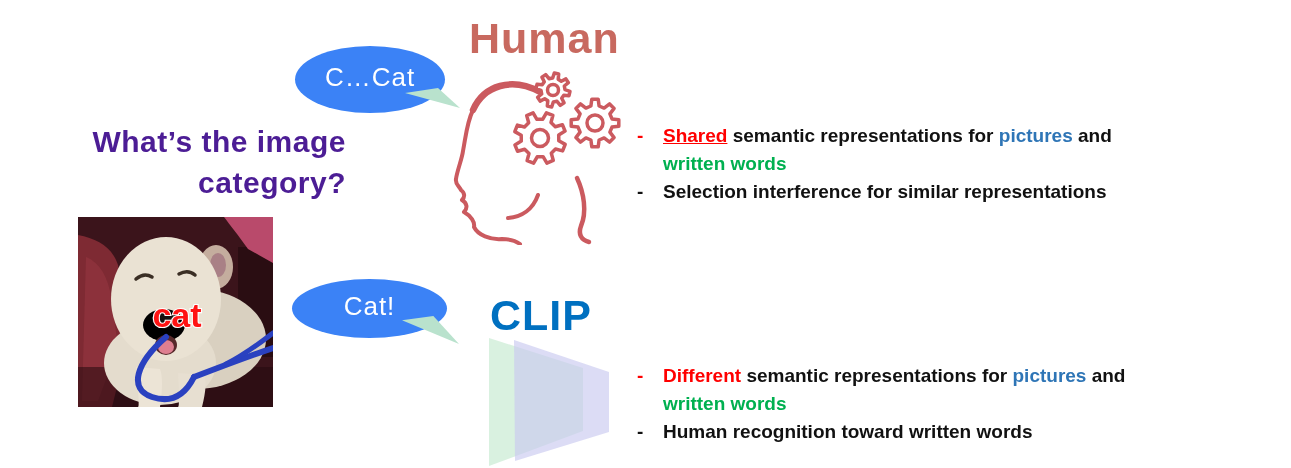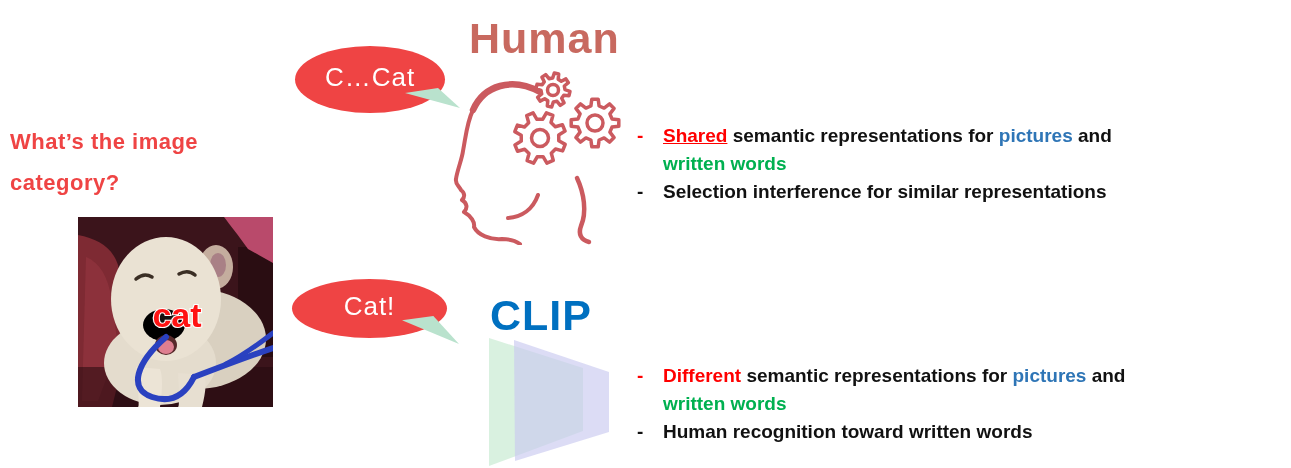--- a/index.html
+++ b/index.html
@@ -1,27 +1,27 @@
 <!DOCTYPE html>
 <html><head>
 <meta charset="utf-8">
 <style>
   html,body{margin:0;padding:0;background:#fff;}
   .stage{position:relative;width:1291px;height:468px;background:#ffffff;overflow:hidden;
          font-family:"Liberation Sans",sans-serif;}
 
   
-  .question{position:absolute;left:10px;top:121px;width:336px;text-align:left;
-            font-size:22px;line-height:41px;font-weight:700;color:#ef4444;letter-spacing:.5px;}
+  .question{position:absolute;left:10px;top:121px;width:336px;text-align:right;
+            font-size:30px;line-height:41px;font-weight:700;color:#4c1d95;letter-spacing:.5px;}
 
   
   .photo{position:absolute;left:78px;top:217px;width:195px;height:190px;}
 
   
-  .bubble{position:absolute;background:#ef4444;border-radius:50%;
+  .bubble{position:absolute;background:#3b82f6;border-radius:50%;
           display:flex;align-items:center;justify-content:center;}
   .bubble span{color:#fff;font-size:26px;font-weight:400;letter-spacing:1px;padding-bottom:4px;}
   .bubble-human{left:295px;top:46px;width:150px;height:67px;}
   .bubble-clip{left:292px;top:279px;width:155px;height:59px;}
   .tail{position:absolute;background:#b9e2cd;}
   .tail-human{left:405px;top:88px;width:55px;height:20px;
               clip-path:polygon(0 25%,60% 0,100% 100%);}
   .tail-clip{left:402px;top:316px;width:57px;height:28px;
              clip-path:polygon(0 15%,55% 0,100% 100%);}
 

